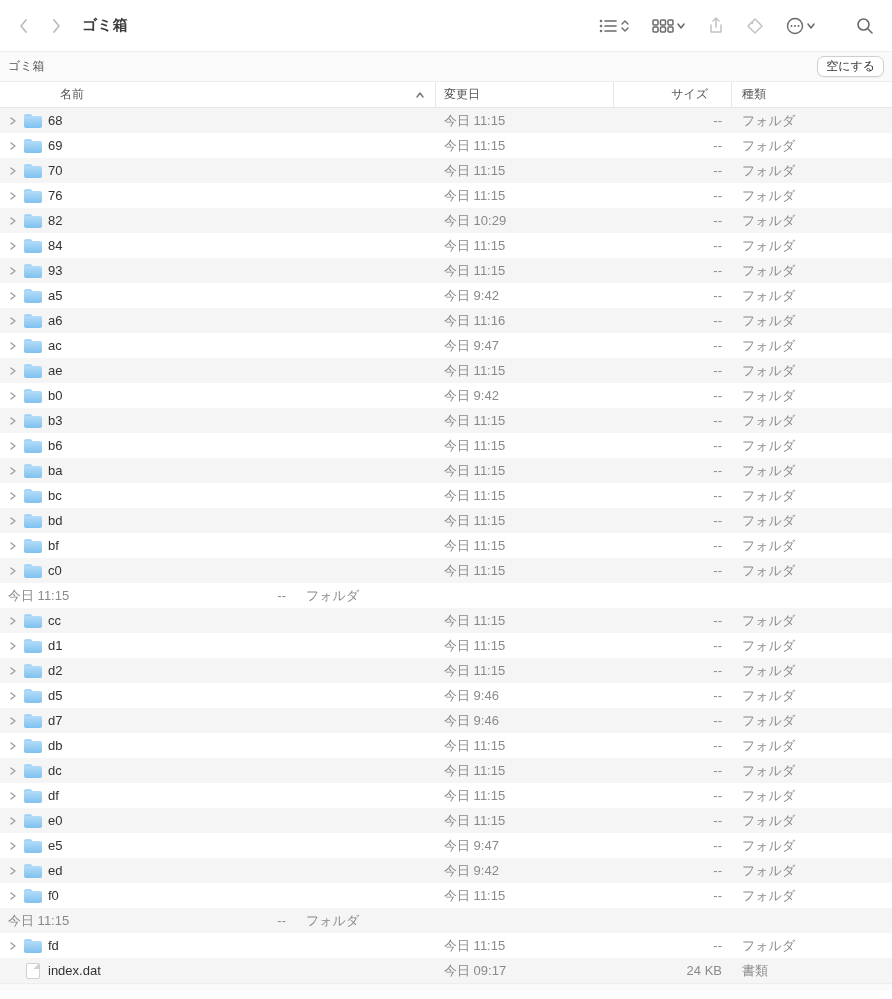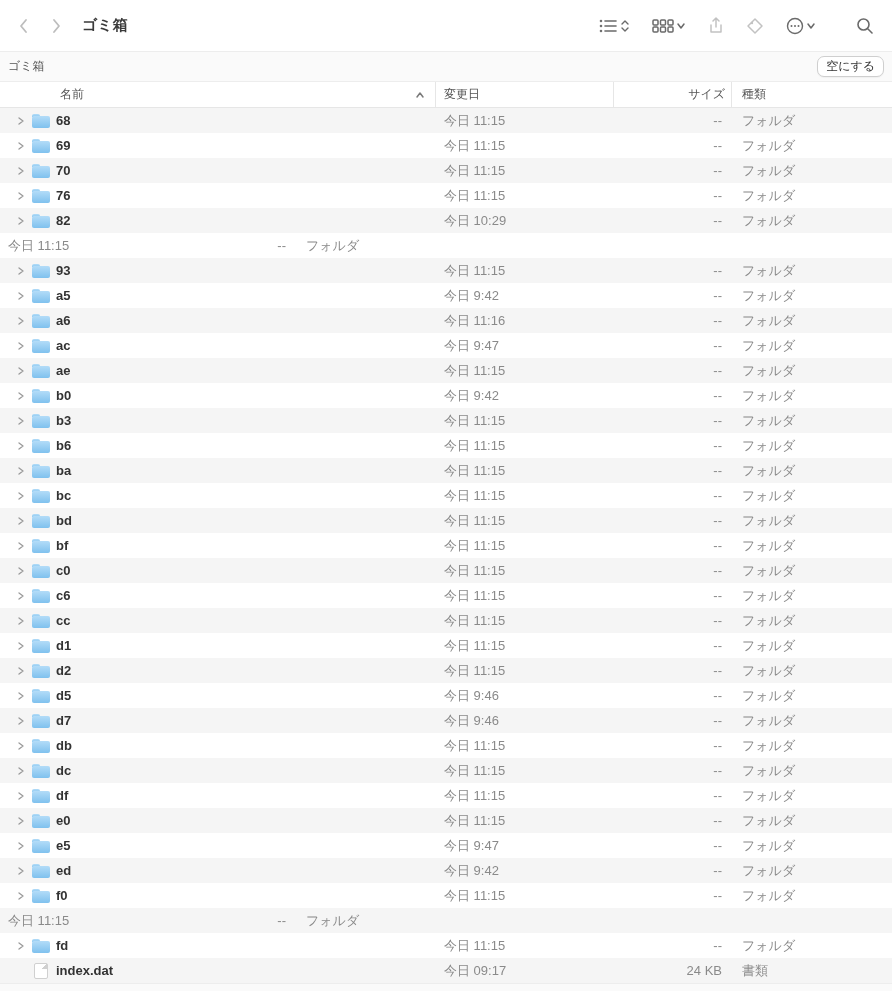--- a/index.html
+++ b/index.html
@@ -57,34 +57,34 @@
   height: 26px;
   font-size: 12px;
   color: #555;
   border-bottom: 1px solid #e6e6e6;
   user-select: none;
 }
 .header-row .col { border-right: 1px solid #e6e6e6; height: 100%; display:flex; align-items:center; }
 .header-row .col.right { justify-content: flex-end; }
 .col-name { flex: 0 0 436px; padding-left: 60px; position: relative; }
 .col-mod  { flex: 0 0 178px; padding-left: 8px; }
-.col-size { flex: 0 0 118px; padding-right: 6px; }
+.col-size { flex: 0 0 118px; padding-right: 23px; }
 .col-kind { flex: 1 1 auto; padding-left: 10px; text-align: right; }
 .sort-arrow {
   position: absolute; right: 10px; top: 50%; transform: translateY(-50%);
 }
 .rows { width: 100%; }
 .row {
   display: flex; align-items: center;
   height: 25px;
   font-size: 13px;
 }
 .row:nth-child(odd) { background: #f5f5f5; }
 .row .cell { display: flex; align-items: center; }
-.cell-name { flex: 0 0 436px; padding-left: 16px; gap: 6px; color: #333; font-weight: bold; }
+.cell-name { flex: 0 0 436px; padding-left: 8px; gap: 6px; color: #333; }
 .cell-mod  { flex: 0 0 178px; padding-left: 8px; color: #8a8a8a; }
 .cell-size { flex: 0 0 118px; justify-content: flex-end; padding-right: 10px; color: #8a8a8a; }
 .cell-kind { flex: 1 1 auto; padding-left: 10px; color: #8a8a8a; }
 .chev {
   width: 10px;
   display: flex; align-items: center; justify-content: center;
   color: #9a9a9a;
 }
 .folder-icon {
   width: 18px; height: 14px; position: relative; flex: 0 0 18px;
@@ -291,20 +291,29 @@
           </svg>
         </span>
         <span class="folder-icon"></span>
         <span>82</span>
       </div>
       <div class="cell cell-mod">今日 10:29</div>
       <div class="cell cell-size">--</div>
       <div class="cell cell-kind">フォルダ</div>
     </div>
     <div class="row">
+      <div class="cell cell-name">
+        <span class="chev">
+          <svg width="8" height="10" viewBox="0 0 8 10">
+            <path d="M2 2 L6 5 L2 8" stroke="currentColor" stroke-width="1.3" fill="none" stroke-linecap="round" stroke-linejoin="round"></path>
+          </svg>
+        </span>
+        <span class="folder-icon"></span>
+        <span>84</span>
+      </div>
       <div class="cell cell-mod">今日 11:15</div>
       <div class="cell cell-size">--</div>
       <div class="cell cell-kind">フォルダ</div>
     </div>
     <div class="row">
       <div class="cell cell-name">
         <span class="chev">
           <svg width="8" height="10" viewBox="0 0 8 10">
             <path d="M2 2 L6 5 L2 8" stroke="currentColor" stroke-width="1.3" fill="none" stroke-linecap="round" stroke-linejoin="round"></path>
           </svg>
@@ -478,29 +487,20 @@
           </svg>
         </span>
         <span class="folder-icon"></span>
         <span>c0</span>
       </div>
       <div class="cell cell-mod">今日 11:15</div>
       <div class="cell cell-size">--</div>
       <div class="cell cell-kind">フォルダ</div>
     </div>
     <div class="row">
-      <div class="cell cell-name">
-        <span class="chev">
-          <svg width="8" height="10" viewBox="0 0 8 10">
-            <path d="M2 2 L6 5 L2 8" stroke="currentColor" stroke-width="1.3" fill="none" stroke-linecap="round" stroke-linejoin="round"></path>
-          </svg>
-        </span>
-        <span class="folder-icon"></span>
-        <span>c6</span>
-      </div>
       <div class="cell cell-mod">今日 11:15</div>
       <div class="cell cell-size">--</div>
       <div class="cell cell-kind">フォルダ</div>
     </div>
     <div class="row">
       <div class="cell cell-name">
         <span class="chev">
           <svg width="8" height="10" viewBox="0 0 8 10">
             <path d="M2 2 L6 5 L2 8" stroke="currentColor" stroke-width="1.3" fill="none" stroke-linecap="round" stroke-linejoin="round"></path>
           </svg>

